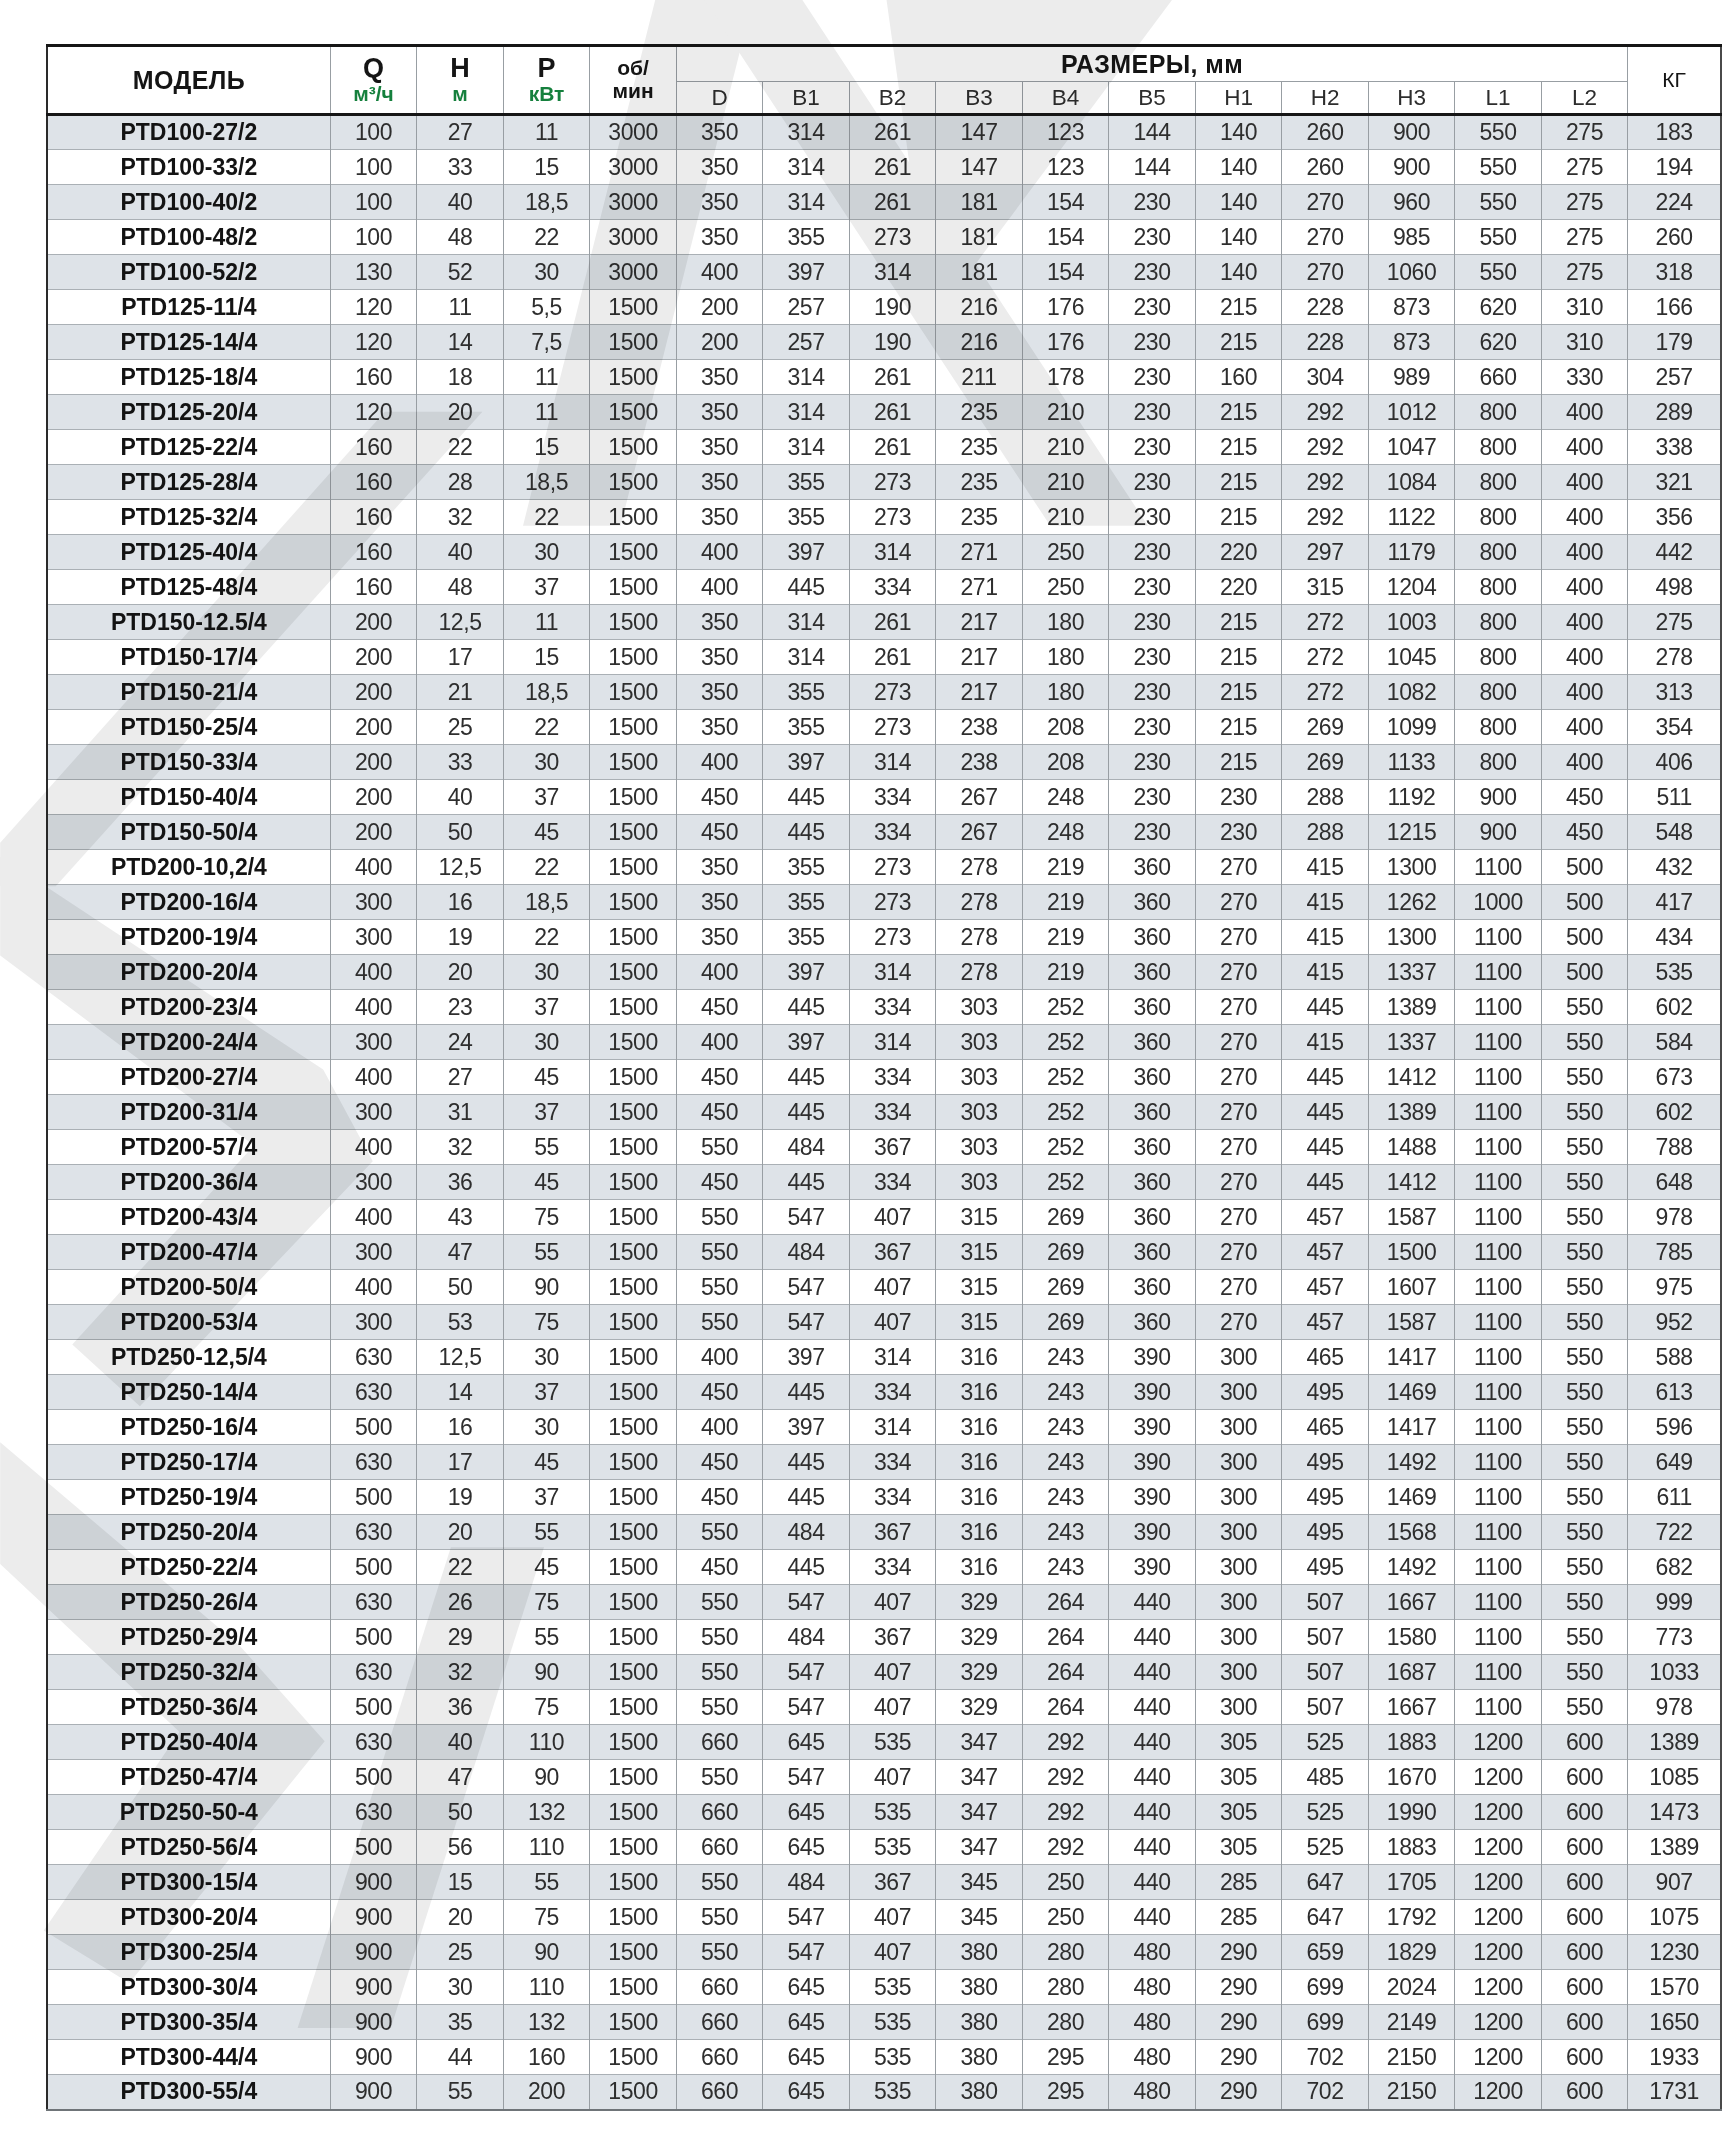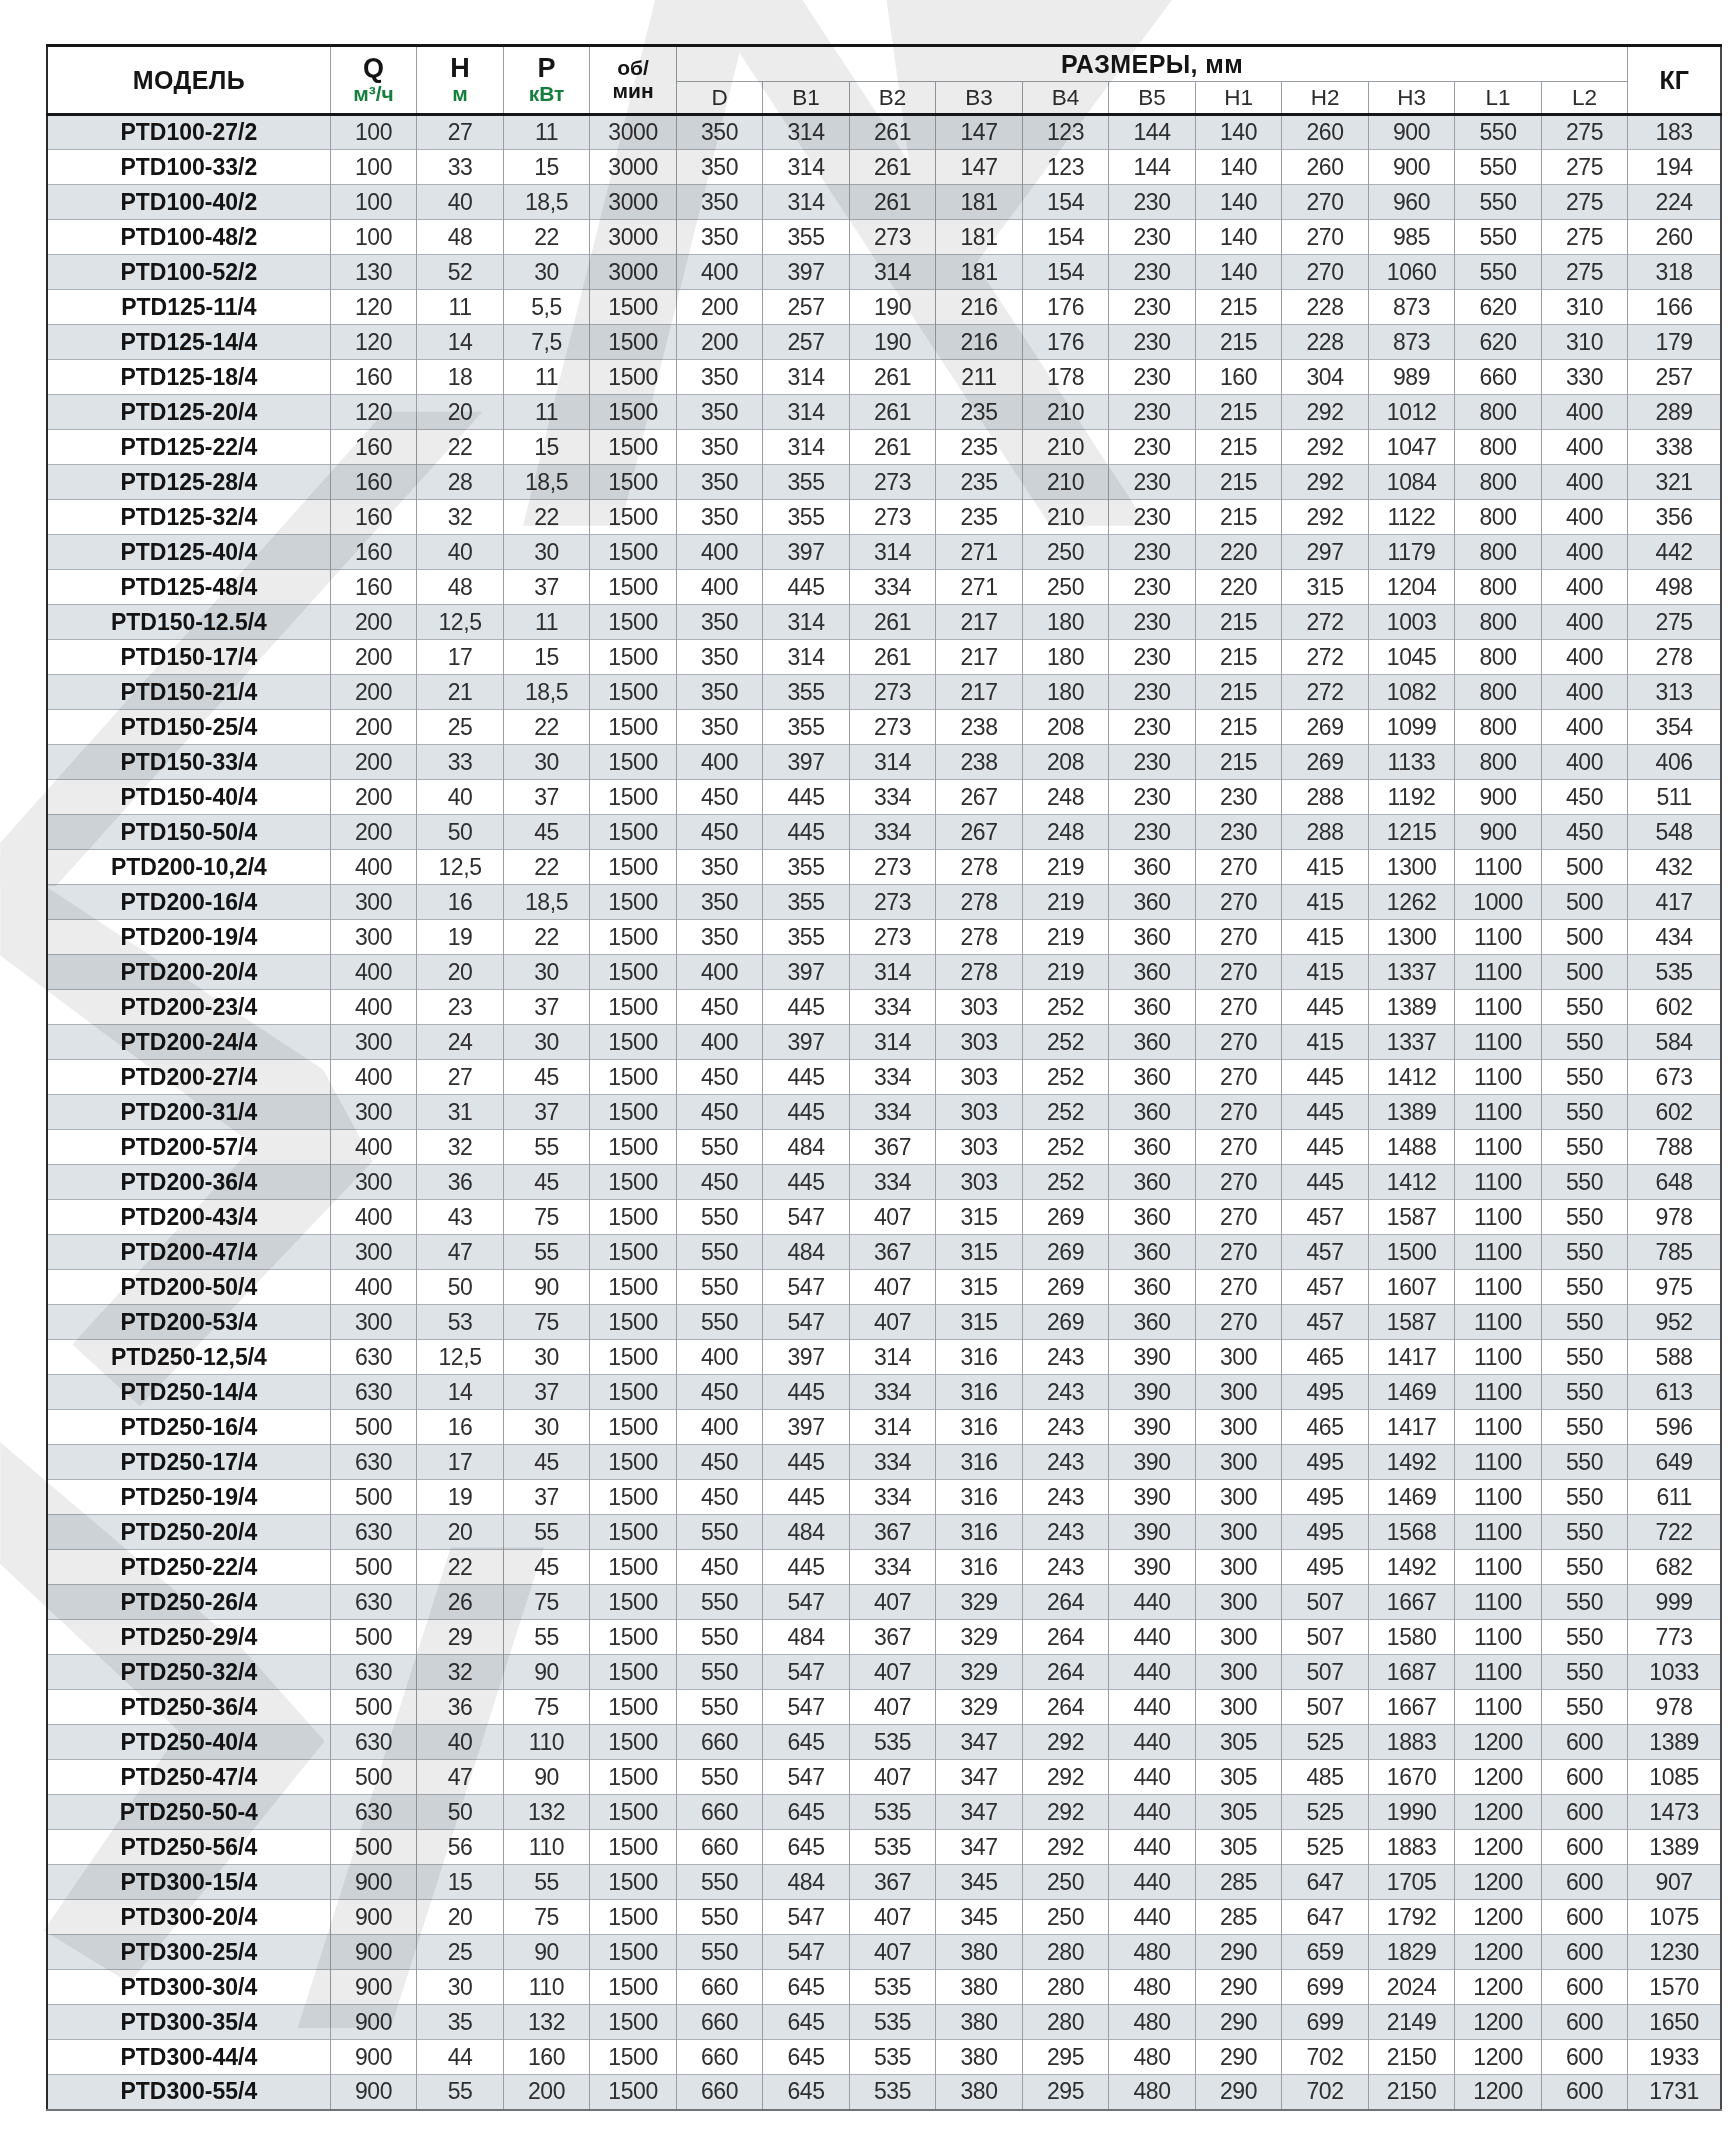--- a/index.html
+++ b/index.html
@@ -27,21 +27,21 @@
   thead th{background:#ffffff;color:#151515;}
   tr.h1{height:36px;}
   tr.h2{height:33px;}
   th.span2{border-bottom:3.8px solid #161616;}
   th.group{border-bottom:1.5px solid #989ea3;font-size:25px;font-weight:bold;letter-spacing:0.4px;}
   tr.h2 th{border-bottom:3.8px solid #161616;font-size:22.5px;font-weight:normal;color:#2d2d2d;}
   th .hl{font-size:27px;font-weight:bold;line-height:1.05;}
   th .hu{font-size:21px;font-weight:bold;line-height:1.15;color:#15803d;}
   th .hb{font-size:21px;font-weight:bold;line-height:1.08;}
   th.model-h{font-size:25px;font-weight:bold;letter-spacing:0.4px;}
-  th.kg-h{font-size:25px;font-weight:bold;}
+  th.kg-h{font-size:21px;font-weight:normal;}
   tbody tr{height:35px;padding-left:20px;}
   tbody tr td{
     border-top:1.5px solid #aab0b5;
     font-size:23px;color:#2e2e2e;letter-spacing:-0.4px;
     background:#ffffff;
   }
   tbody tr.alt td{background:#dee3e8;}
   tbody td.model{font-weight:bold;color:#131313;font-size:23px;letter-spacing:0;}
   
   .wm{position:absolute;left:0;top:0;width:1731px;height:2140px;pointer-events:none;

